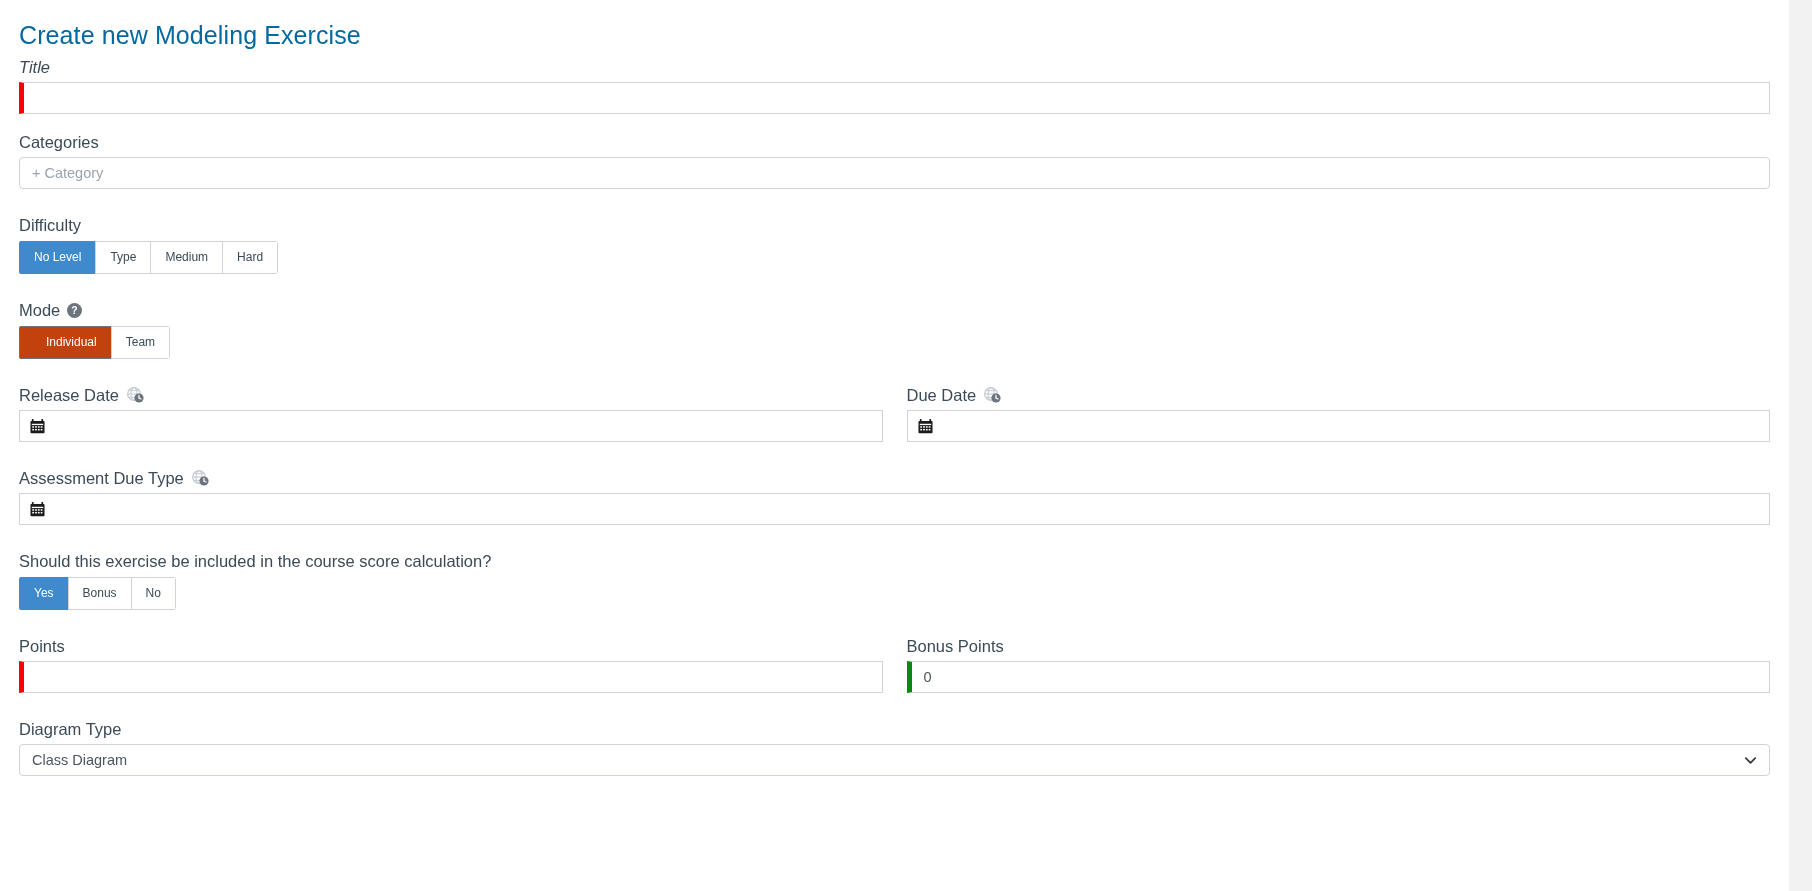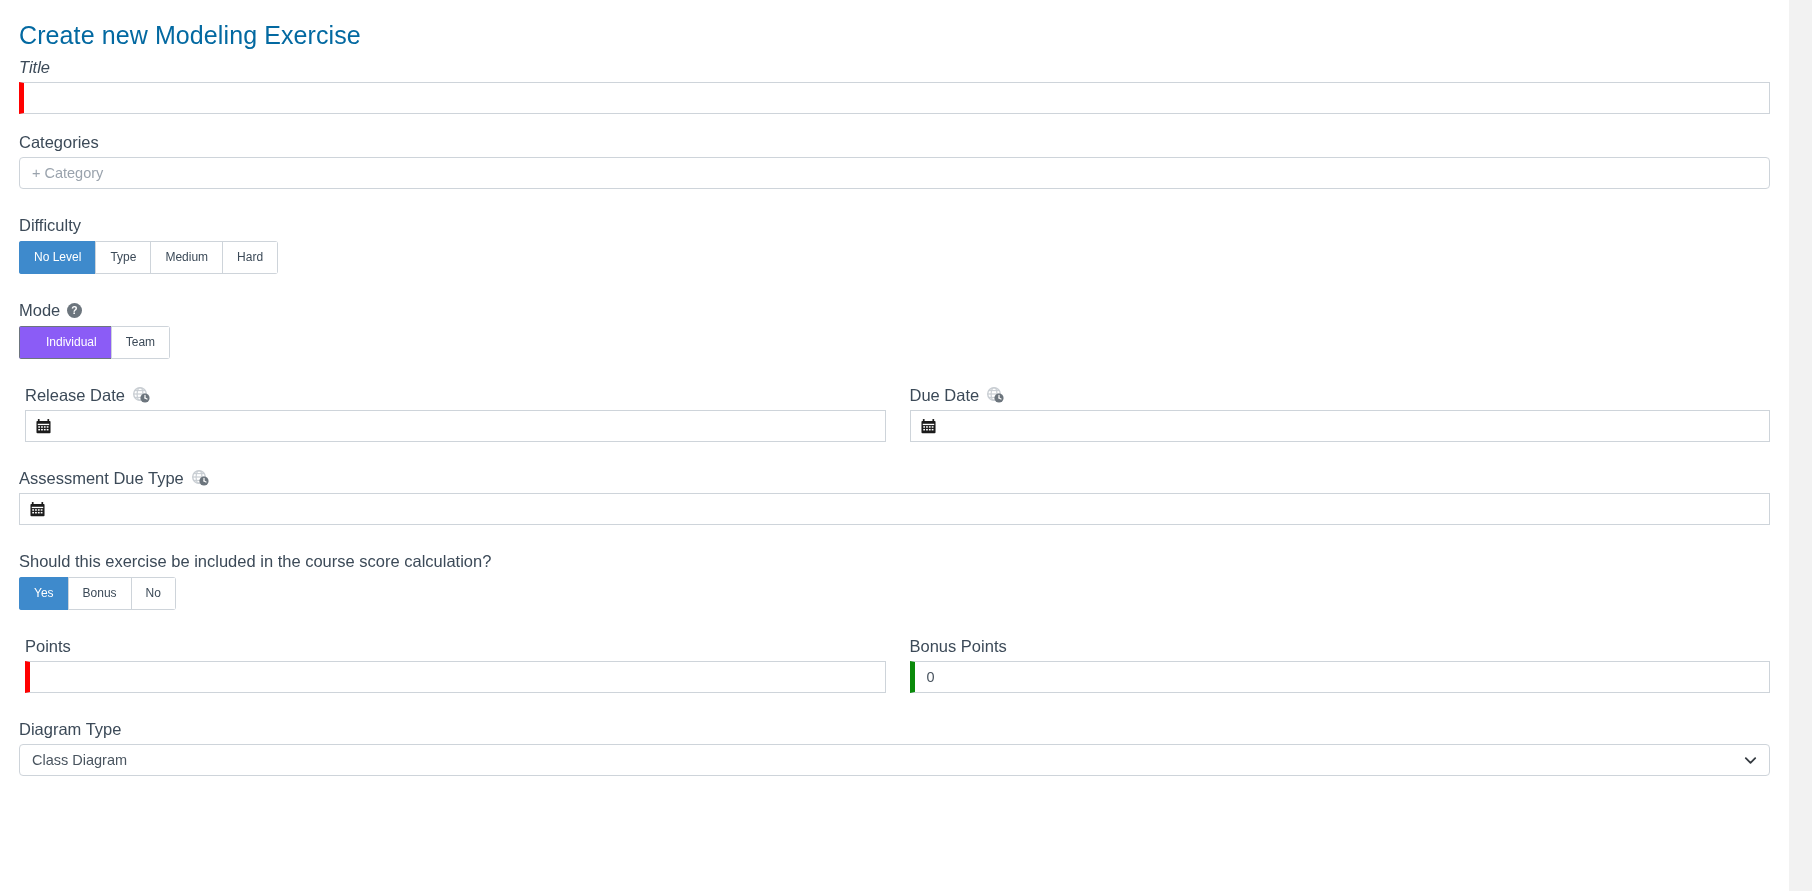--- a/index.html
+++ b/index.html
@@ -100,28 +100,28 @@
     white-space: nowrap;
     user-select: none;
   }
   .btn-group .btn:last-child { border-right-width: 1px; }
   .btn-group .btn.active-primary {
     background: #3e8acc;
     border-color: #3e8acc;
     color: #ffffff;
   }
   .btn-group .btn.active-secondary {
-    background: #8b5cf6;
+    background: #c2410c;
     border-color: #6c757d;
     color: #ffffff;
     padding-left: 26px;
   }
 
   
-  .row2 { display: flex; gap: 24px; margin-left: 6px; }
+  .row2 { display: flex; gap: 24px; }
   .col  { flex: 1 1 0; min-width: 0; }
 
   
   .help-ico  { display: block; }
   .globe-ico { display: block; }
 
   
   .select-box {
     position: relative;
   }

